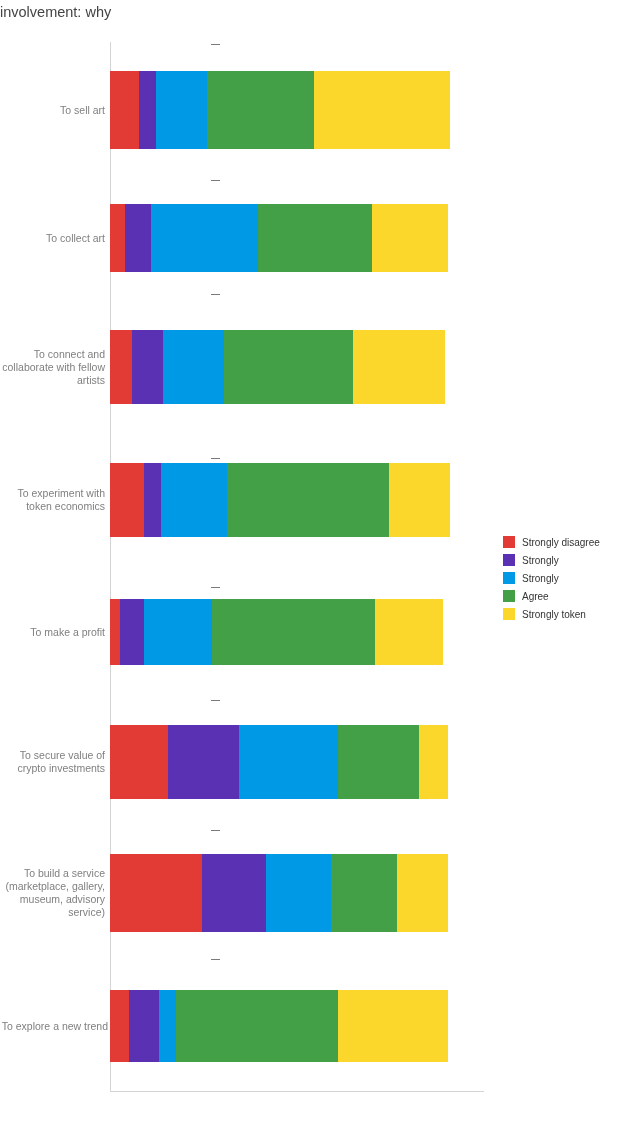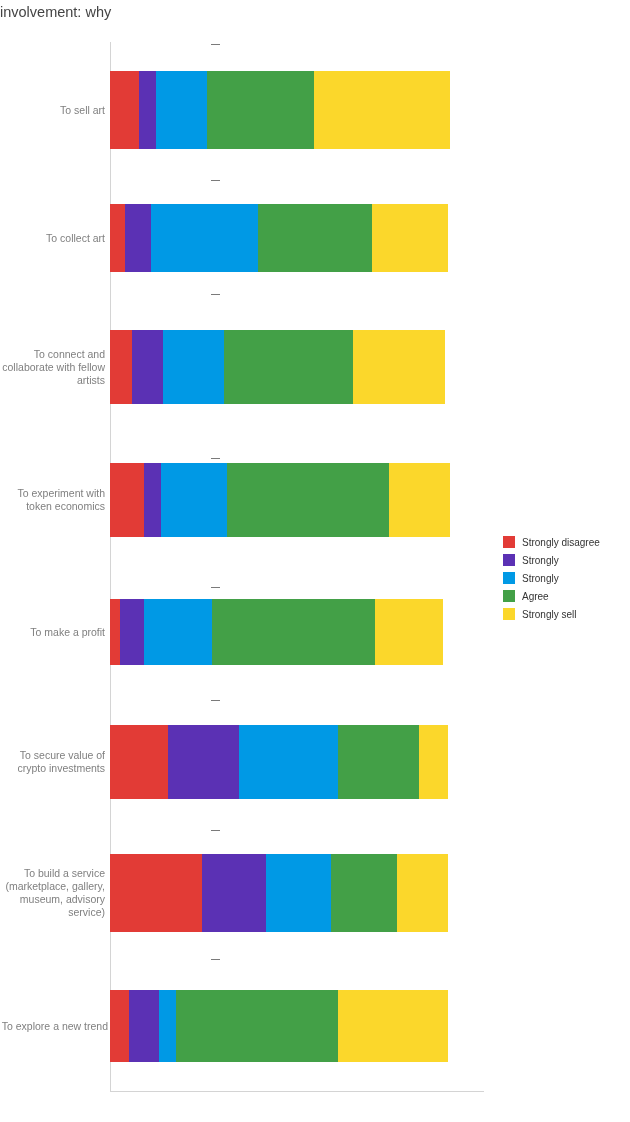--- a/index.html
+++ b/index.html
@@ -218,17 +218,17 @@
       <div class="legend-item">
         <span class="legend-swatch" style="background: rgb(0, 153, 229);"></span>
         <span class="legend-text">Strongly</span>
       </div>
       <div class="legend-item">
         <span class="legend-swatch" style="background: rgb(67, 160, 71);"></span>
         <span class="legend-text">Agree</span>
       </div>
       <div class="legend-item">
         <span class="legend-swatch" style="background: rgb(251, 215, 43);"></span>
-        <span class="legend-text">Strongly sell</span>
+        <span class="legend-text">Strongly token</span>
       </div>
     </div>
 
 </div>
 
 </body></html>

